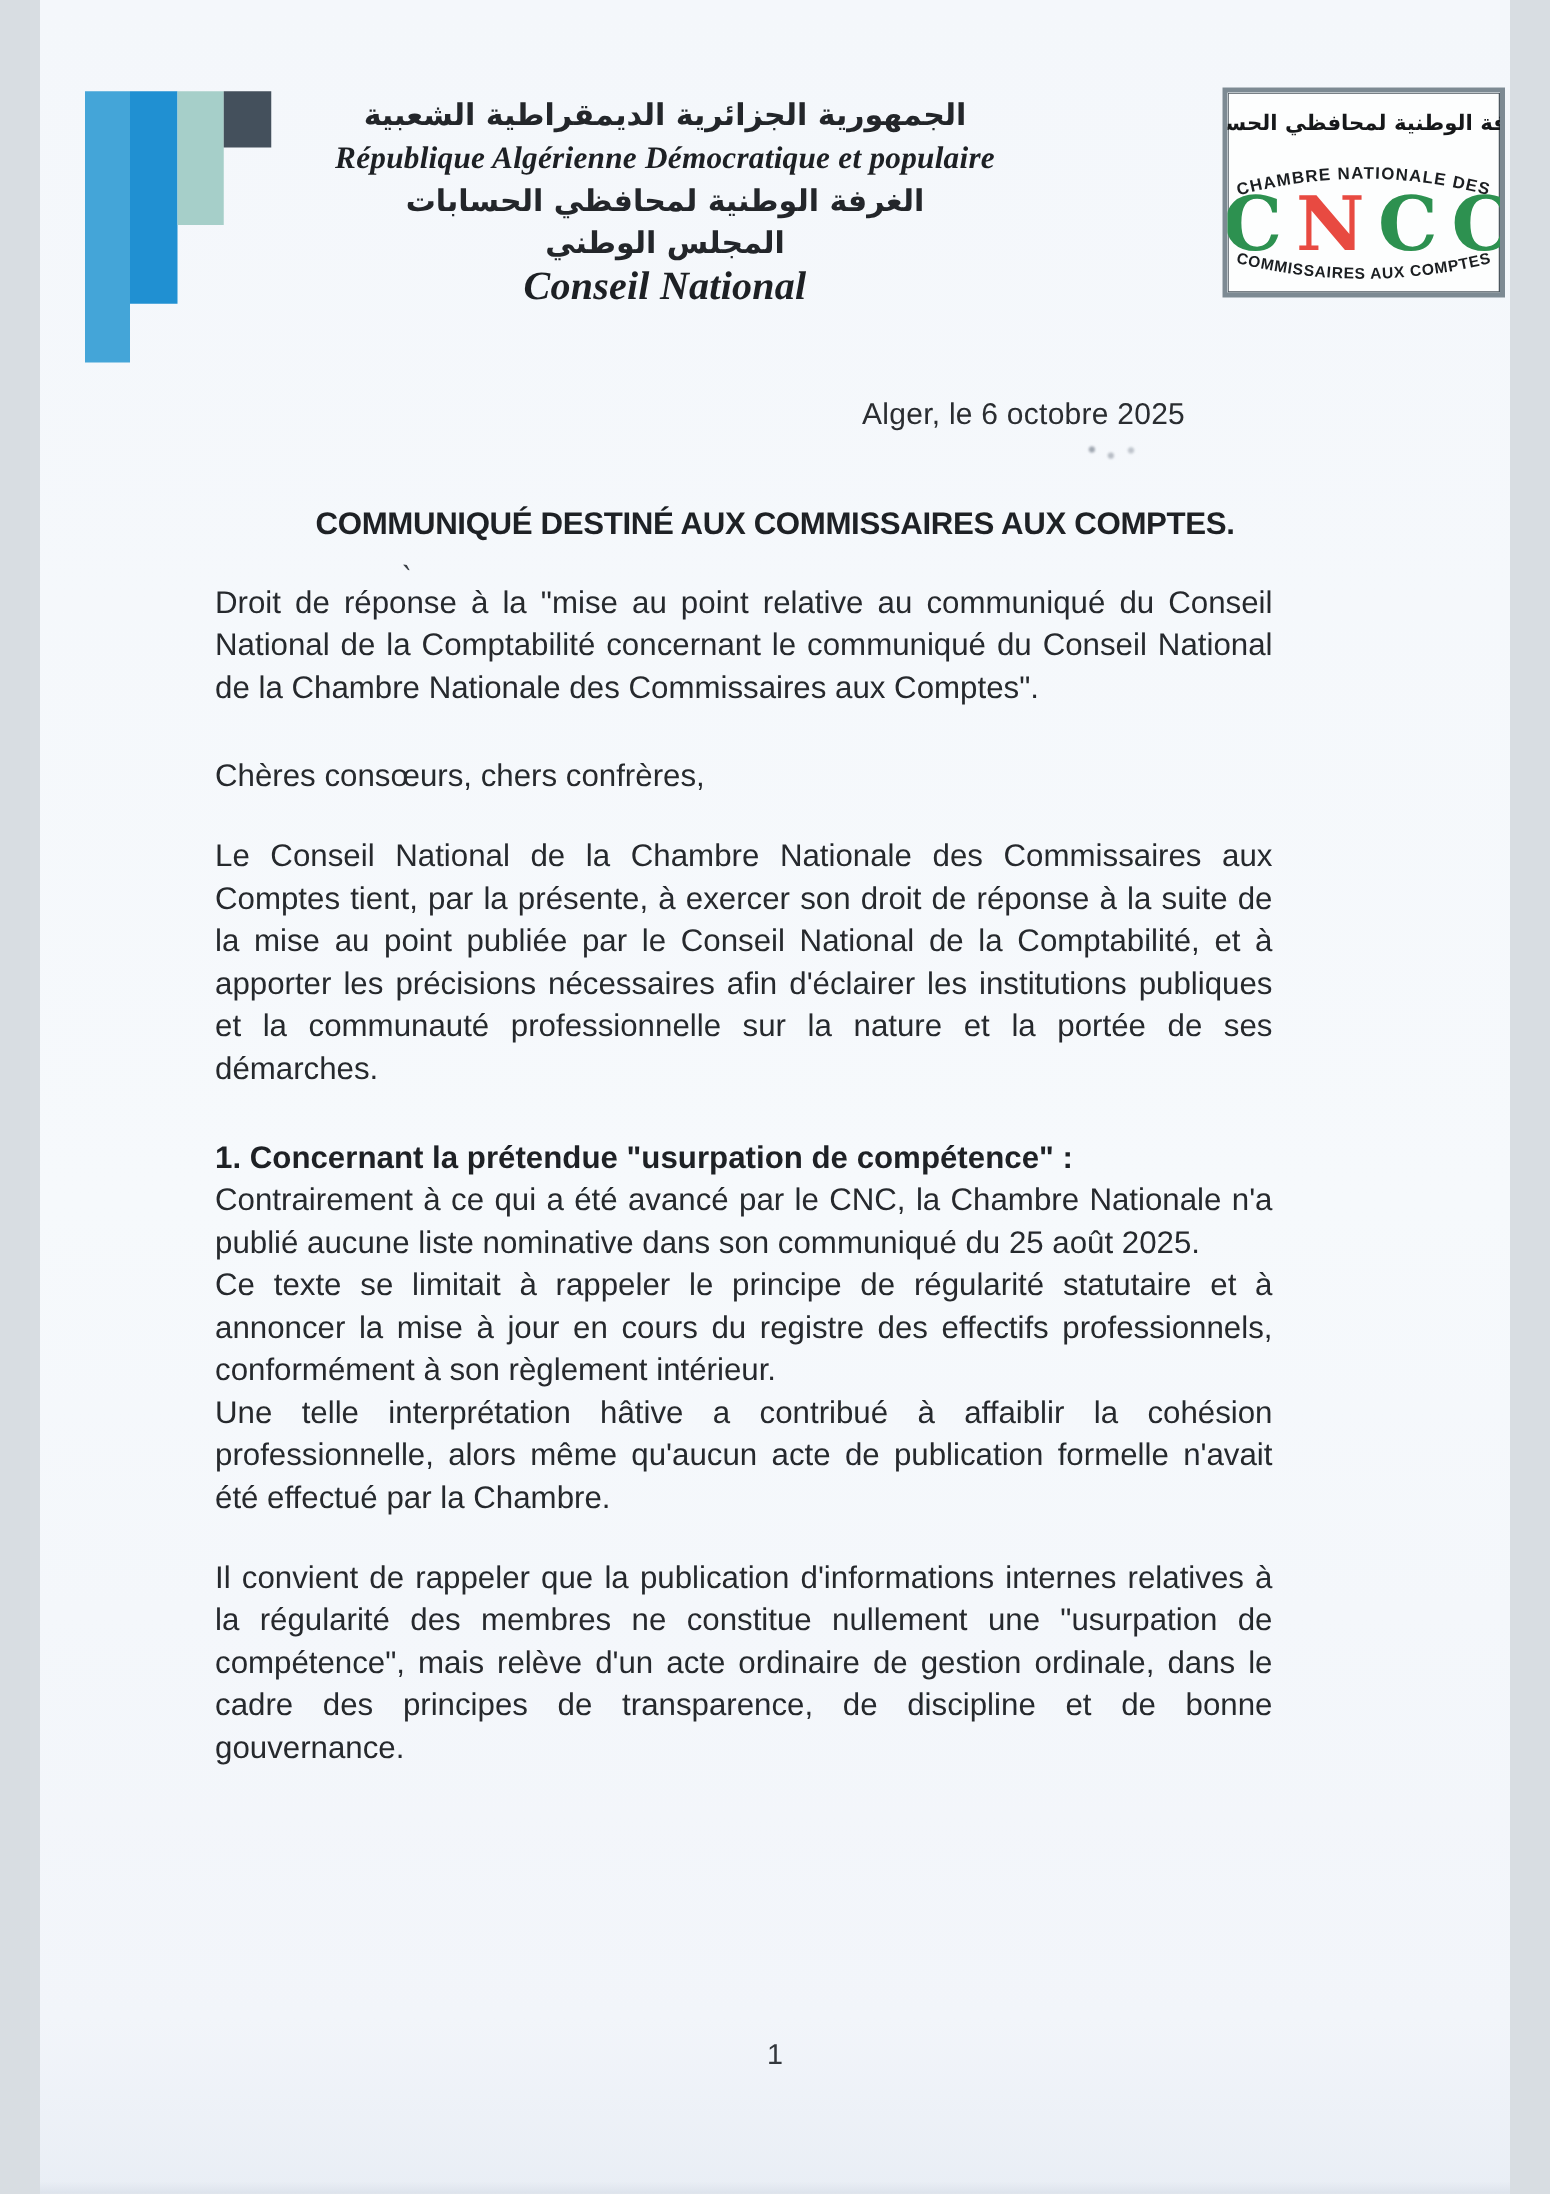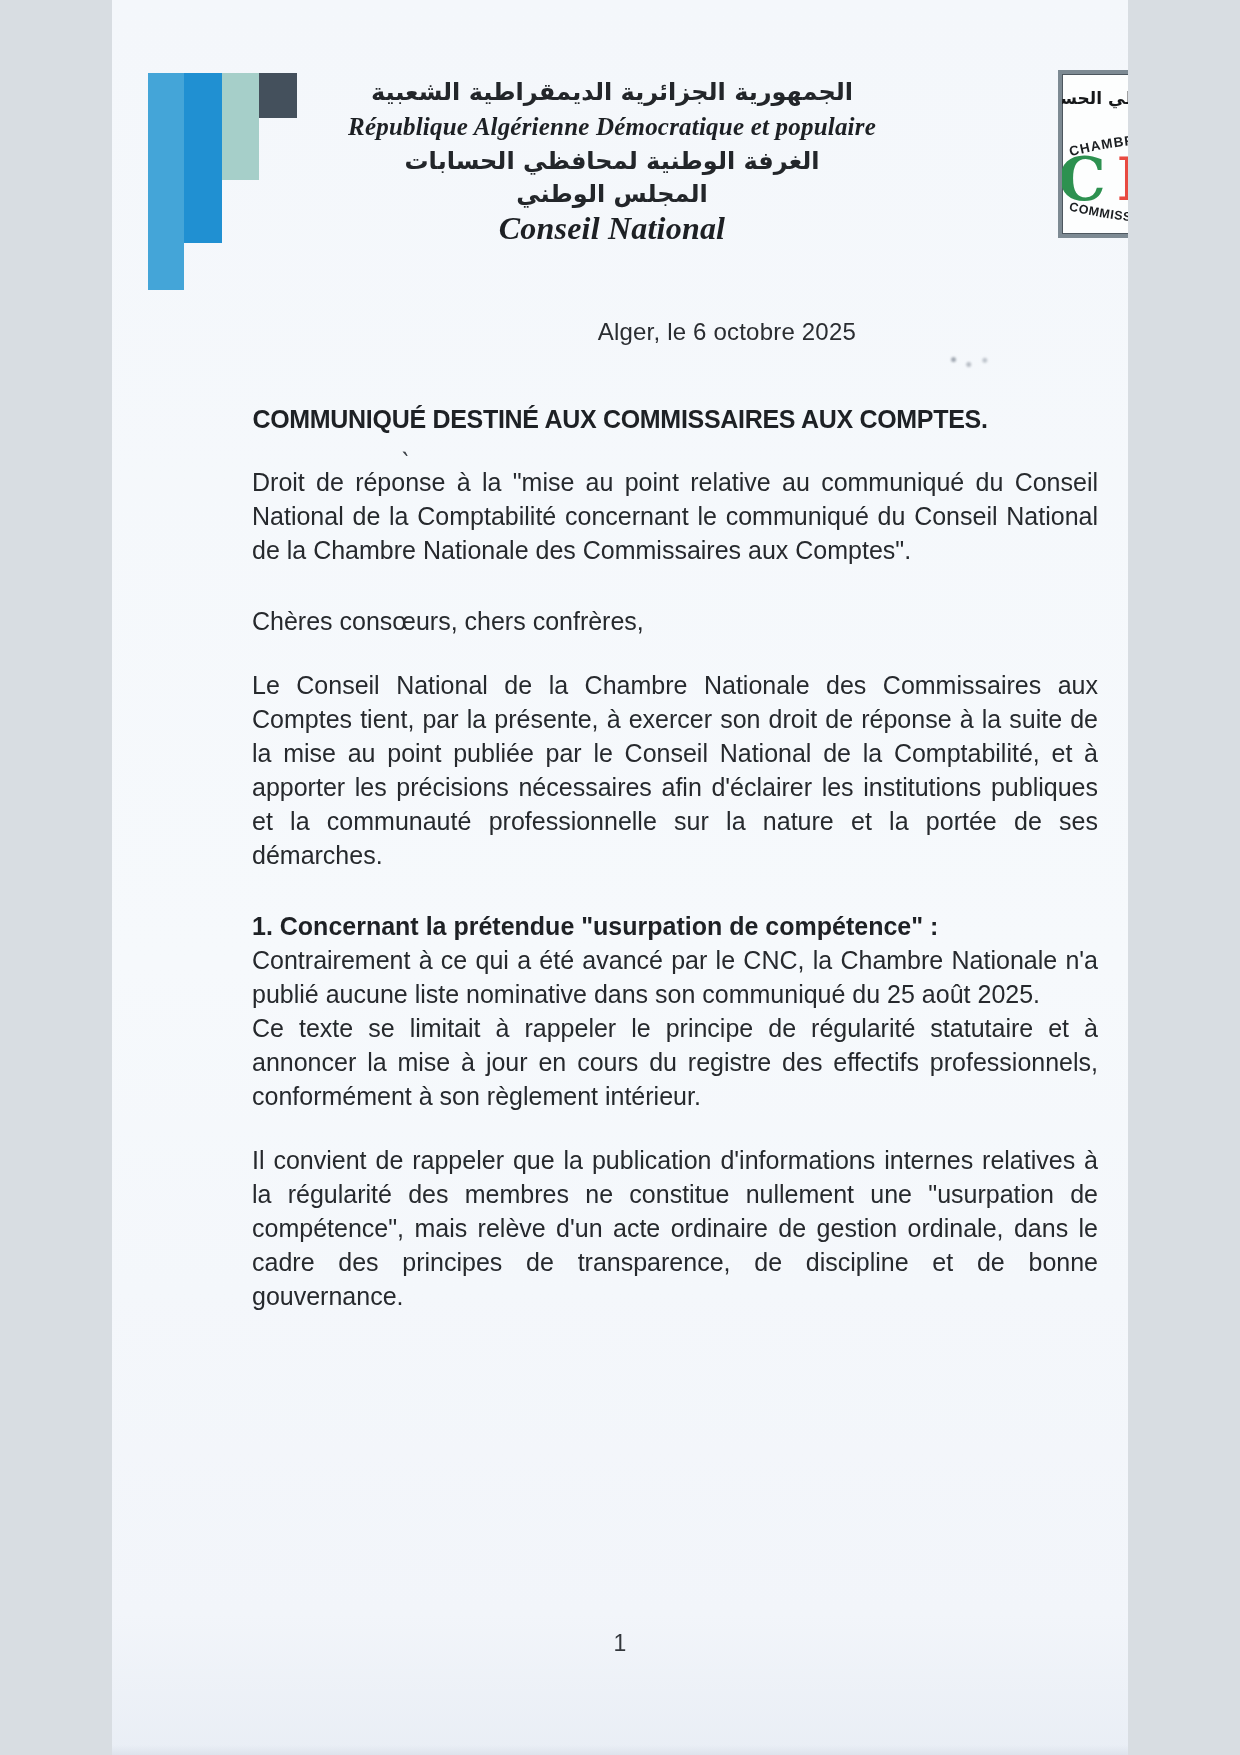--- a/index.html
+++ b/index.html
@@ -1,19 +1,19 @@
 <!DOCTYPE html>
 <html lang="fr"><head>
 <meta charset="utf-8">
 <style>
   html,body{margin:0;padding:0;}
   body{background:#d8dde2;}
   .page{
     position:relative;
-    width:1016px;height:1755px;
+    width:1176px;height:1755px;
     margin:0 auto;
     background:linear-gradient(180deg,#f4f7fb 0%, #f6f9fc 55%, #f2f5fa 92%, #e9eef5 100%);
     overflow:hidden;
     font-family:"Liberation Sans", sans-serif;
     color:#23262a;
   }
   
   .corner{position:absolute;left:0;top:0;width:260px;height:320px;}
   .bar{position:absolute;top:73px;}
   .bar1{left:36px;width:36px;height:217px;}
@@ -32,21 +32,21 @@
   .logo-box{
     position:absolute;left:946px;top:70px;width:226px;height:168px;
     background:#fdfefe;
     border:4px solid #7d8a93;
     box-shadow:inset 0 0 0 1px #4d575f;
     box-sizing:border-box;
   }
   .logo-box svg{display:block;width:100%;height:100%;}
   
   .date-line{
-    position:absolute;top:318px;right:272px;
+    position:absolute;top:318px;right:260px;
     font-size:24px;letter-spacing:0.2px;color:#2a2d31;text-align:right;
   }
   .smudge{
     position:absolute;top:354px;left:836px;width:46px;height:14px;
     background:
       radial-gradient(circle at 12% 40%, rgba(90,100,115,.55) 0 2px, transparent 3px),
       radial-gradient(circle at 45% 75%, rgba(90,100,115,.40) 0 2px, transparent 3px),
       radial-gradient(circle at 80% 45%, rgba(90,100,115,.35) 0 2px, transparent 3px);
     filter:blur(1px);
   }
@@ -128,19 +128,20 @@
 
   <div class="doc-title">COMMUNIQUÉ DESTINÉ AUX COMMISSAIRES AUX COMPTES.</div>
 
   <div class="body-text">
     <p>Droit de réponse à la "mise au point relative au communiqué du Conseil National de la Comptabilité concernant le communiqué du Conseil National de la Chambre Nationale des Commissaires aux Comptes".</p>
     <p class="gap-lg">Chères consœurs, chers confrères,</p>
     <p class="gap-md">Le Conseil National de la Chambre Nationale des Commissaires aux Comptes tient, par la présente, à exercer son droit de réponse à la suite de la mise au point publiée par le Conseil National de la Comptabilité, et à apporter les précisions nécessaires afin d'éclairer les institutions publiques et la communauté professionnelle sur la nature et la portée de ses démarches.</p>
     <p class="gap-lg bold">1. Concernant la prétendue "usurpation de compétence" :</p>
     <p>Contrairement à ce qui a été avancé par le CNC, la Chambre Nationale n'a publié aucune liste nominative dans son communiqué du 25 août 2025.</p>
     <p>Ce texte se limitait à rappeler le principe de régularité statutaire et à annoncer la mise à jour en cours du registre des effectifs professionnels, conformément à son règlement intérieur.</p>
+    <p>Une telle interprétation hâtive a contribué à affaiblir la cohésion professionnelle, alors même qu'aucun acte de publication formelle n'avait été effectué par la Chambre.</p>
     <p class="gap-md">Il convient de rappeler que la publication d'informations internes relatives à la régularité des membres ne constitue nullement une "usurpation de compétence", mais relève d'un acte ordinaire de gestion ordinale, dans le cadre des principes de transparence, de discipline et de bonne gouvernance.</p>
   </div>
 
   <div class="page-number">1</div>
 
   <div class="bottom-edge"></div>
 </div>
 
 </body></html>

